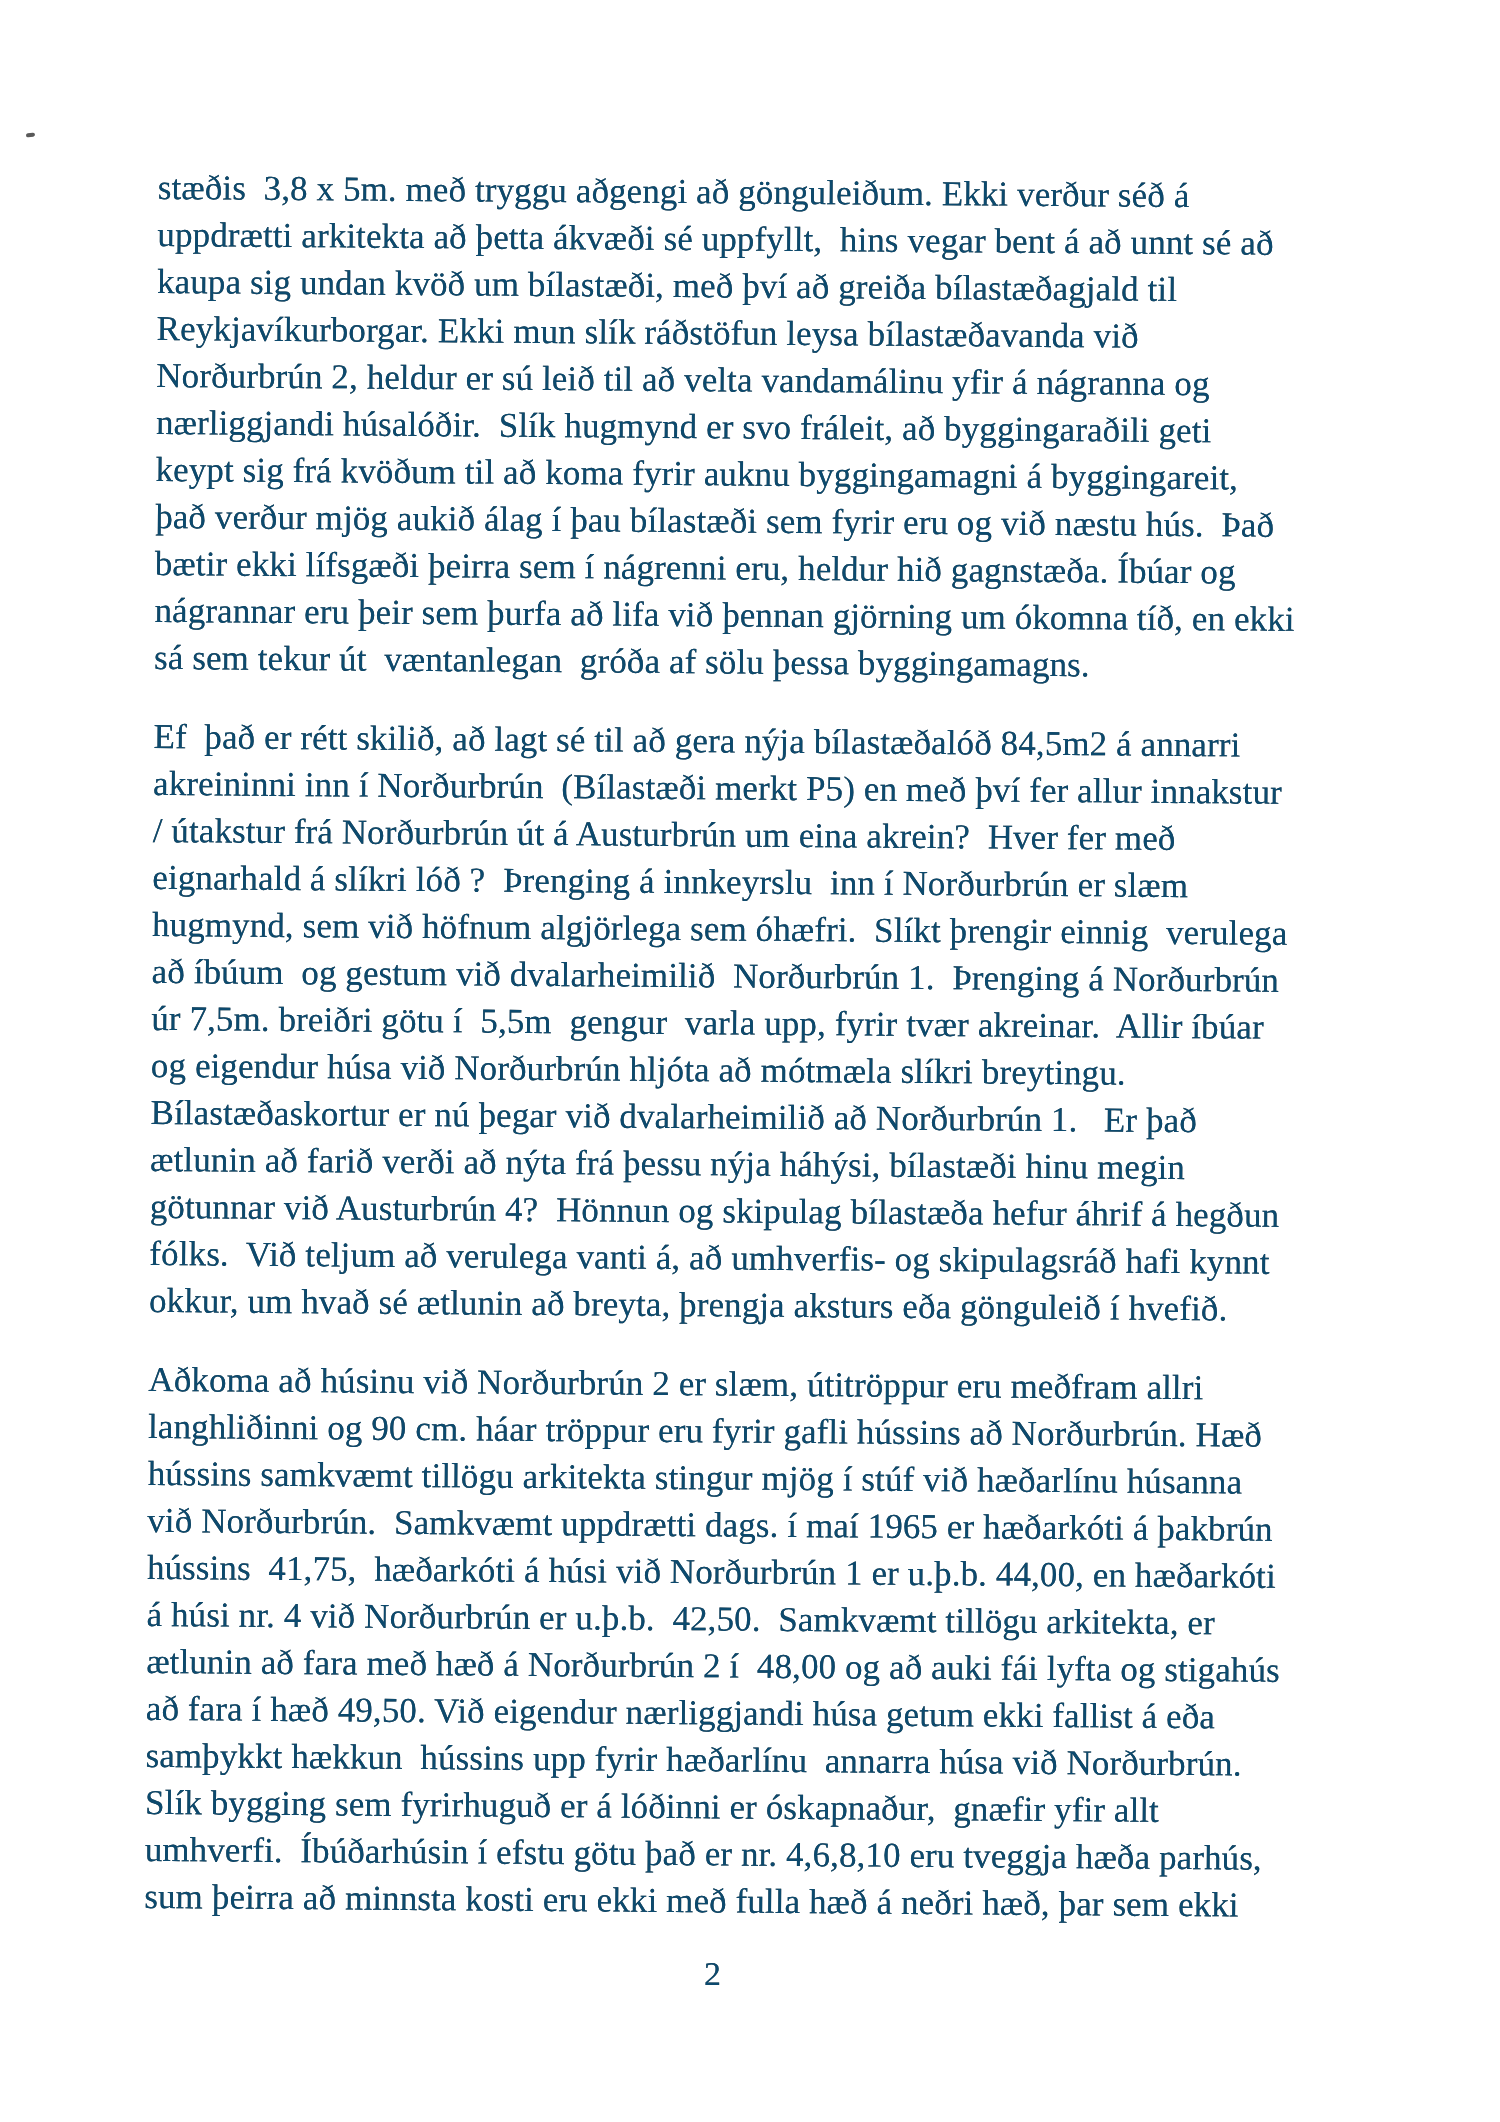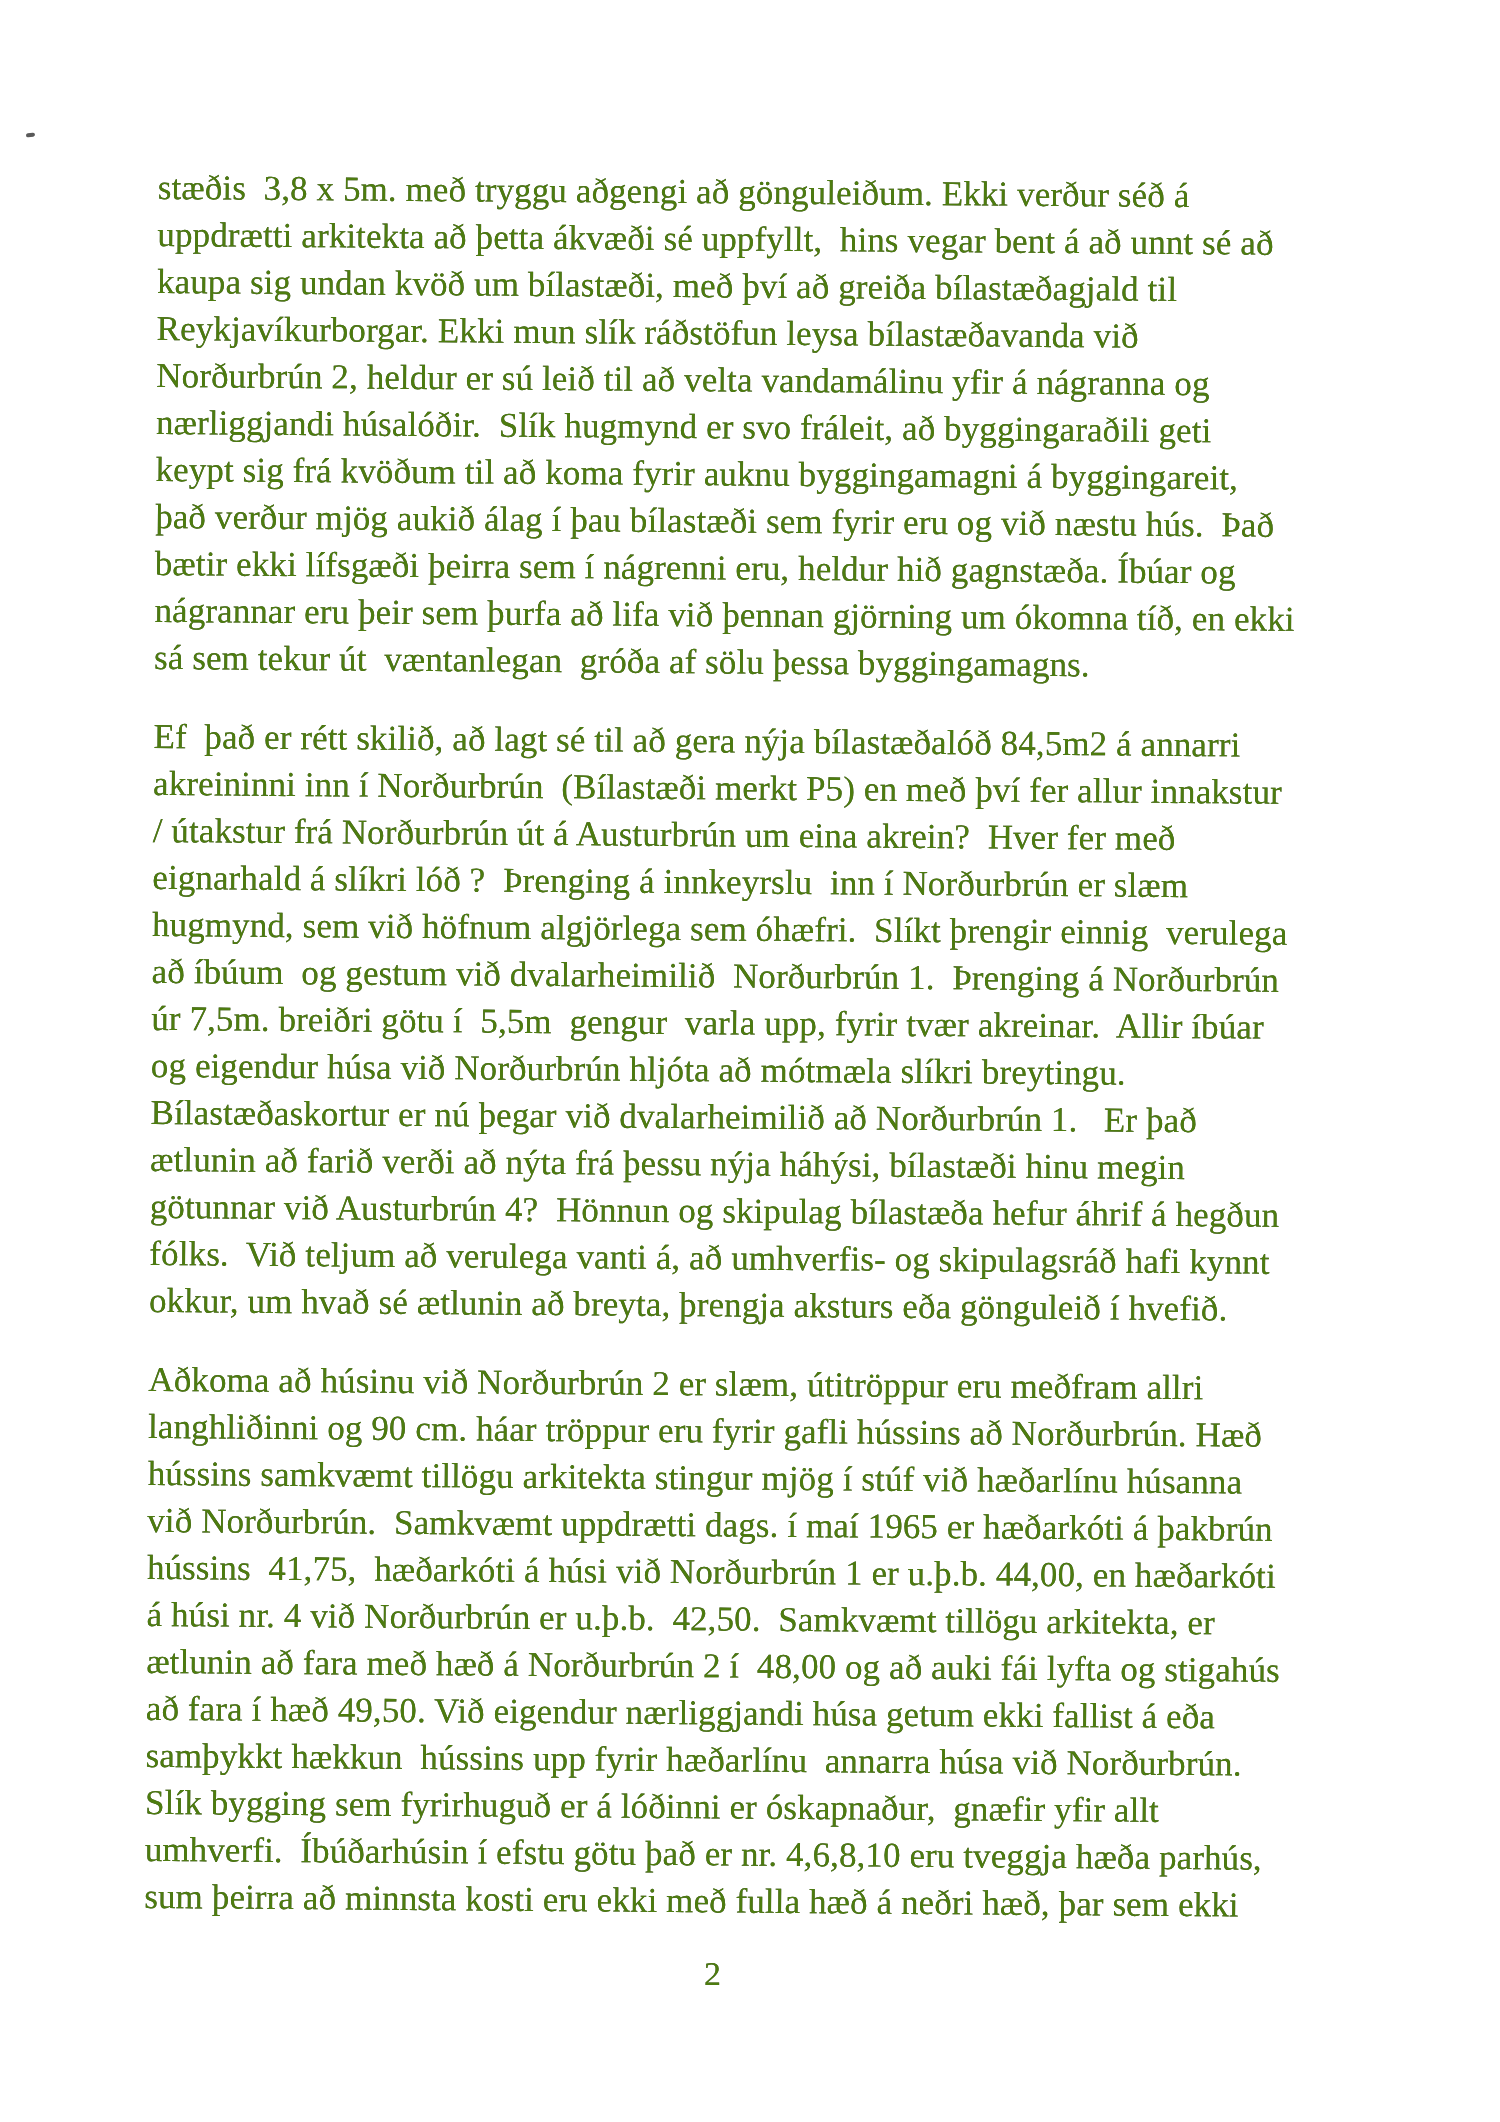--- a/index.html
+++ b/index.html
@@ -7,21 +7,21 @@
     padding: 0;
     background: #ffffff;
   }
   .page {
     position: relative;
     width: 1304px;
     height: 2122px;
     background: #ffffff;
     overflow: hidden;
     font-family: "Liberation Serif", "DejaVu Serif", serif;
-    color: #4d7c0f;
+    color: #0c4a6e;
   }
   .scan-mark {
     position: absolute;
     left: 26px;
     top: 133px;
     width: 9px;
     height: 4px;
     background: #5a5a5a;
     border-radius: 2px;
     transform: rotate(-8deg);

